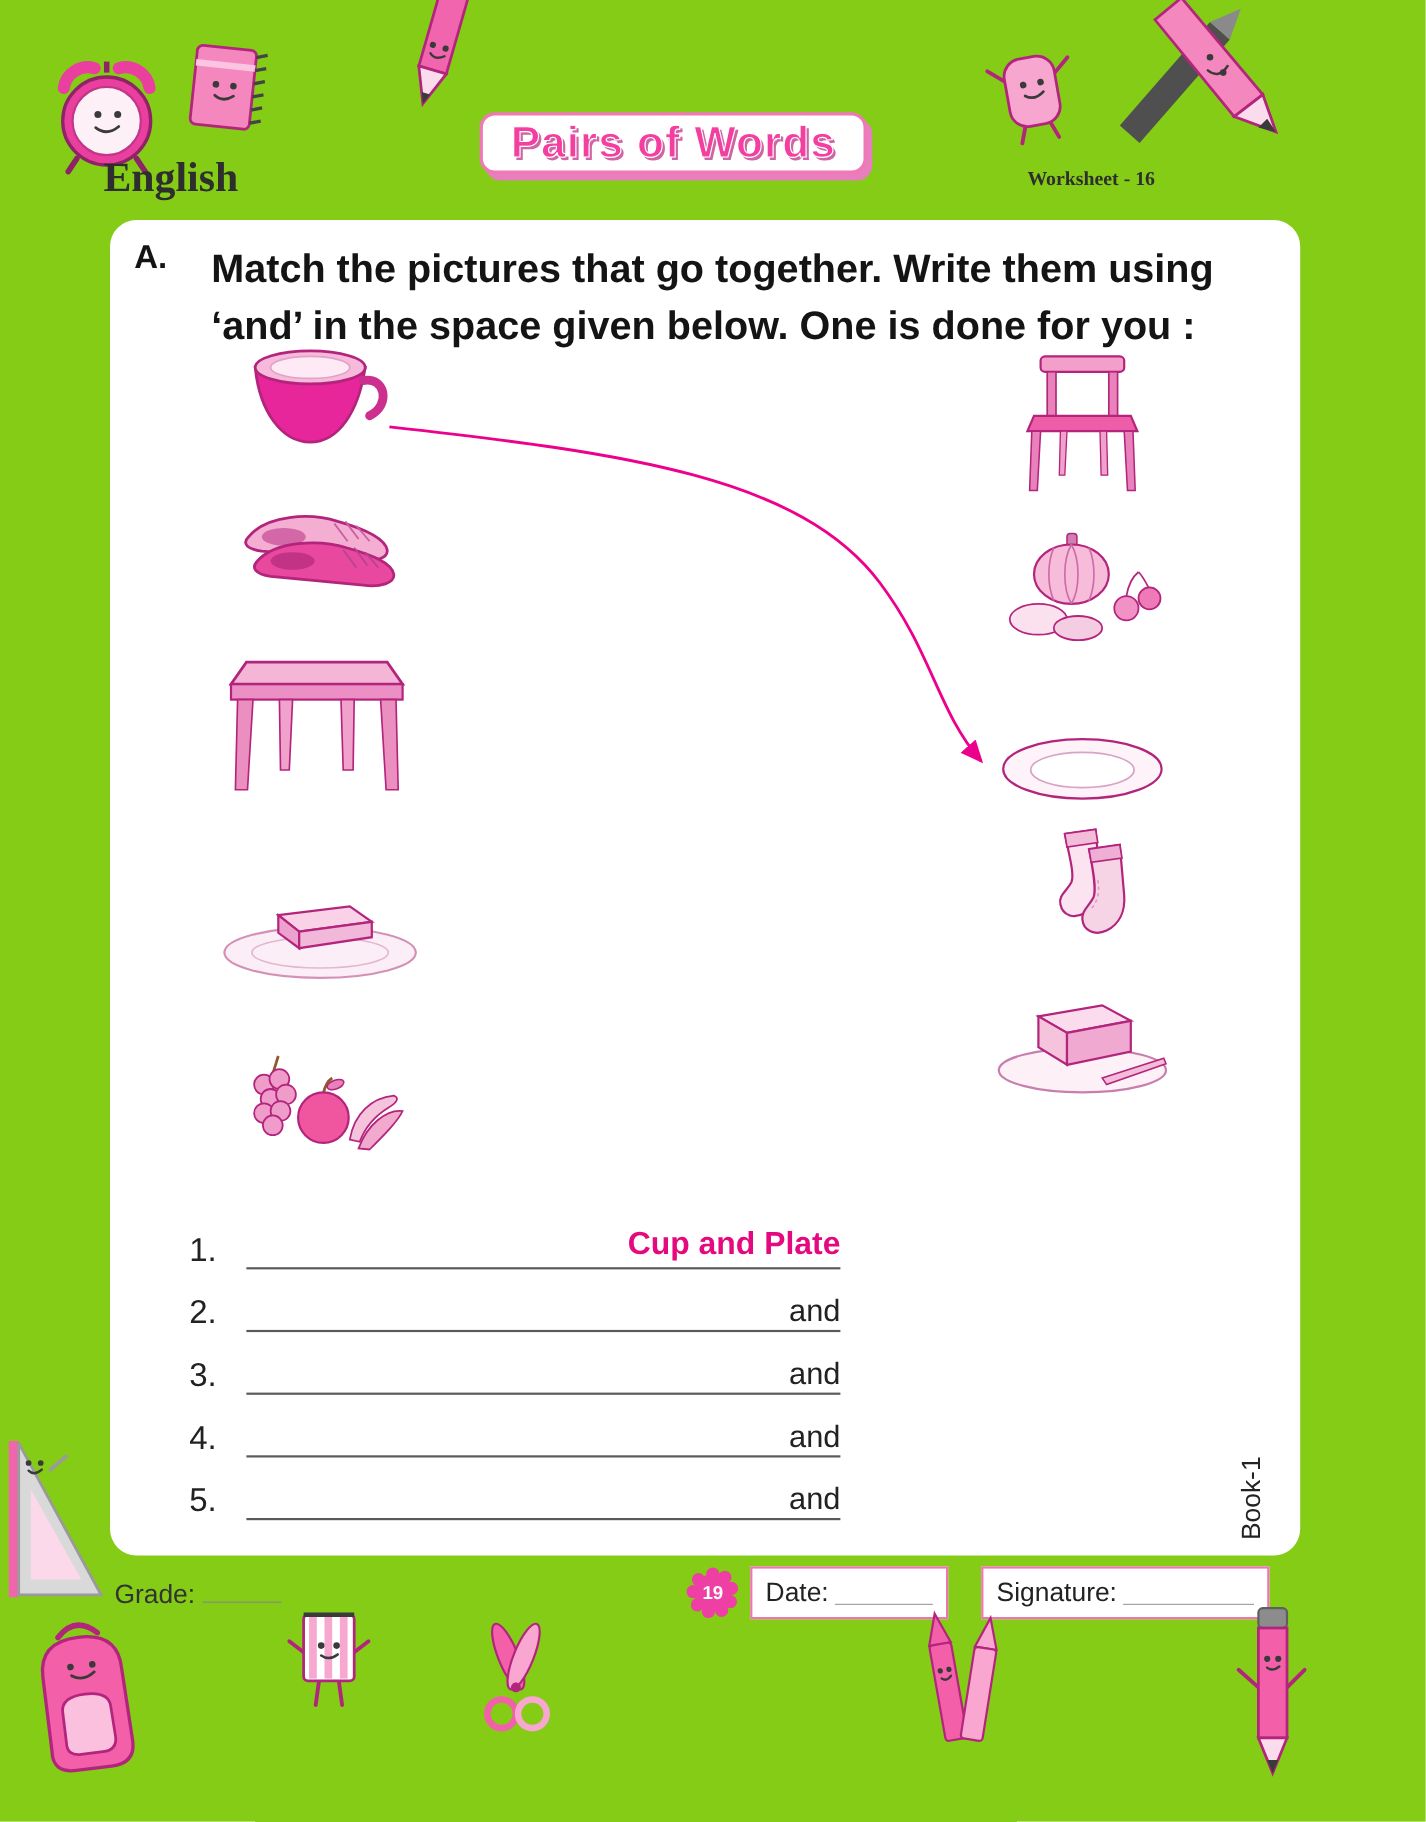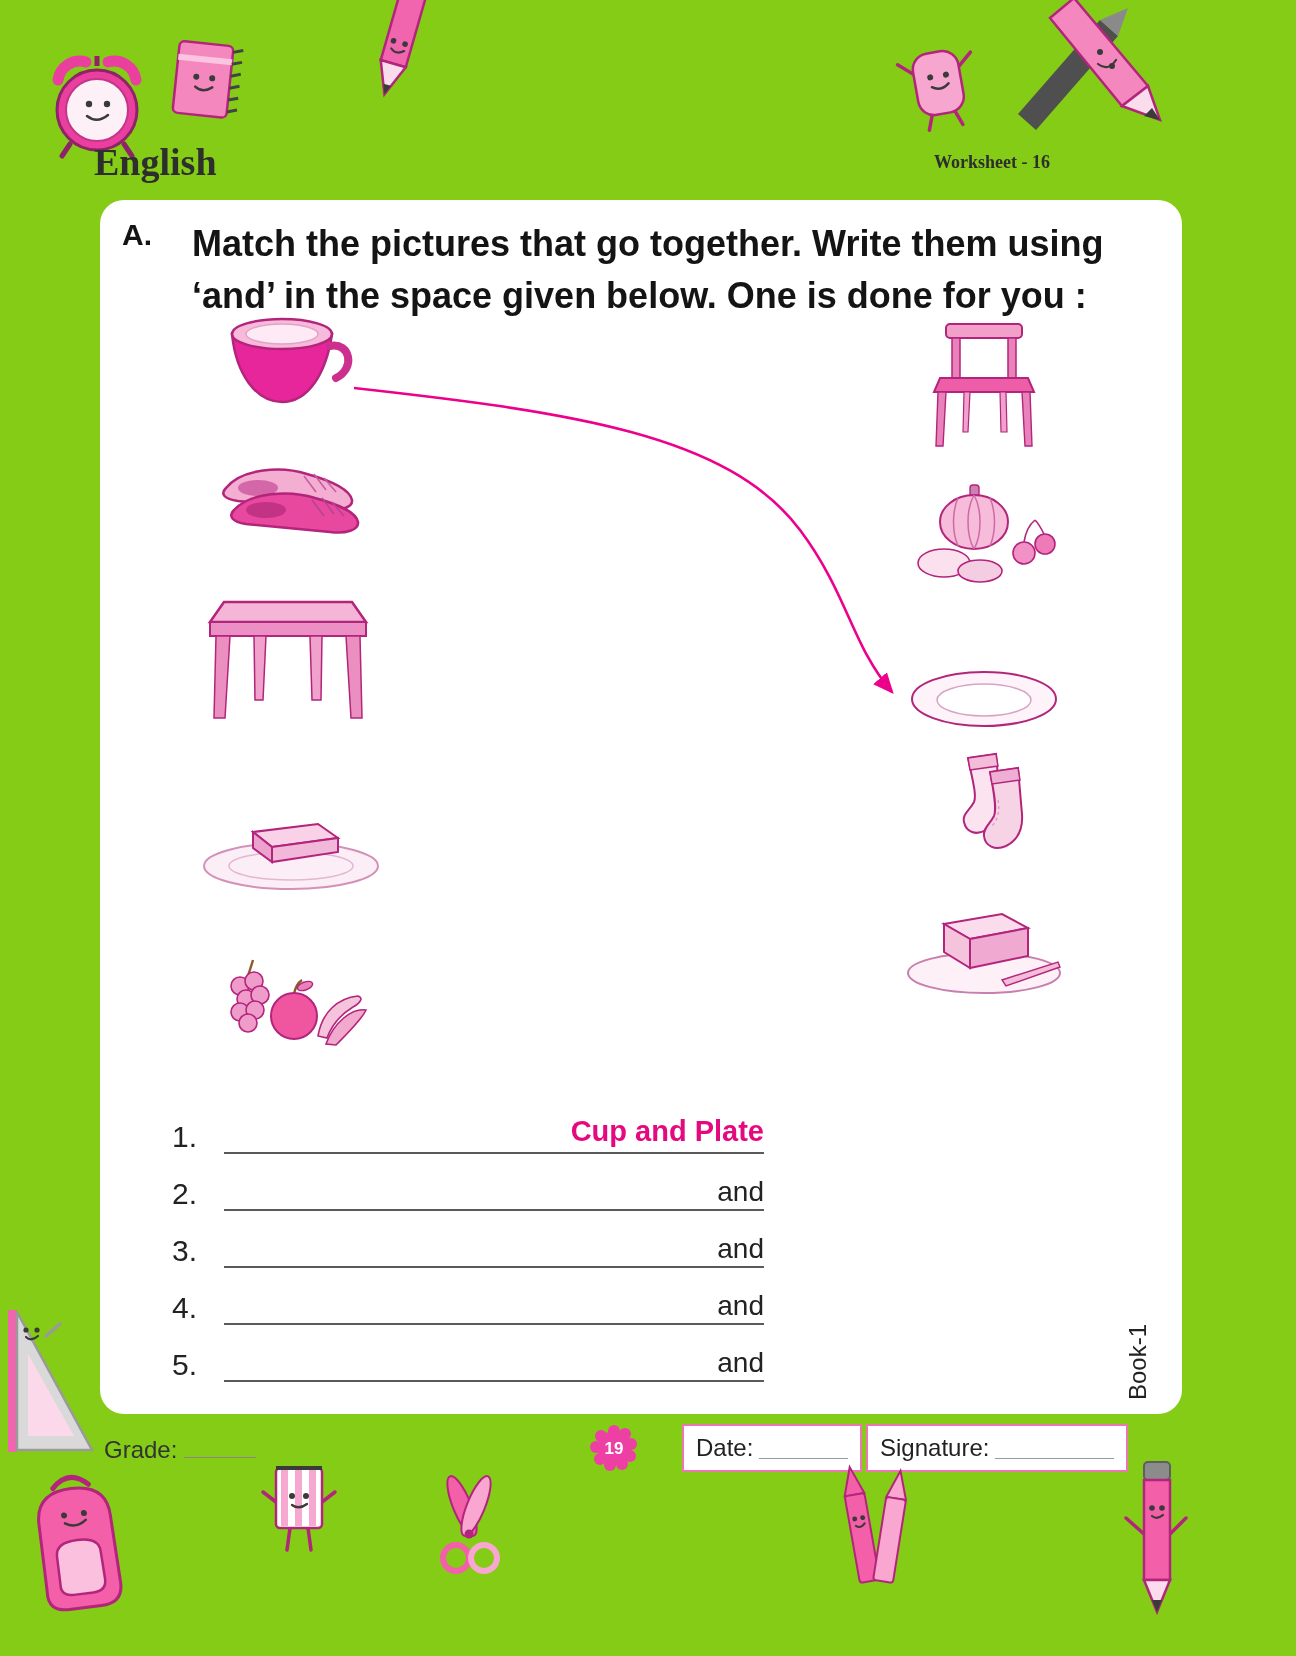--- a/index.html
+++ b/index.html
@@ -40,25 +40,25 @@
   .answer-row{display:flex;align-items:flex-end;height:38px;margin-bottom:19px}
   .num{font-size:30px;color:#222;flex:0 0 48px}
   .ans-line{position:relative;width:540px;height:38px;border-bottom:2px solid #5a5a5a;margin-left:4px}
   .ans-text{position:absolute;left:0;right:0;bottom:1px;text-align:right;font-size:28px;color:#222}
   .ans-text.example{color:#e5097f;font-weight:700;font-size:29px;bottom:4px}
 
   .book-label{position:absolute;left:1024px;top:1124px;writing-mode:vertical-rl;transform:rotate(180deg);font-size:24px;color:#222}
 
   .footer-grade{position:absolute;left:104px;top:1436px;font-size:24px;color:#333}
   .grade-line{display:inline-block;width:72px;border-bottom:1.6px solid #888;height:20px}
-  .page-badge{position:absolute;left:590px;top:1424px;width:48px;height:48px}
+  .page-badge{position:absolute;left:624px;top:1424px;width:48px;height:48px}
   .page-badge svg{width:100%;height:100%;display:block}
   .info-box{position:absolute;top:1424px;height:48px;background:#fff;border:2px solid #ef74b4;display:flex;align-items:center;padding:0 12px;font-size:24px;color:#222}
   .date-box{left:682px;width:180px}
-  .sig-box{left:866px;width:262px}
+  .sig-box{left:892px;width:262px}
   .box-line{display:inline-block;border-bottom:1.6px solid #999;height:22px;flex:1;margin-left:6px}
 
   .d-clock{left:42px;top:42px;width:110px;height:118px}
   .d-notebook-top{left:168px;top:34px;width:82px;height:92px}
   .d-pencil-top{left:352px;top:-6px;width:88px;height:120px}
   .d-eraser{left:896px;top:32px;width:86px;height:102px}
   .d-crossed{left:1008px;top:-4px;width:162px;height:150px}
   .d-ruler{left:2px;top:1306px;width:96px;height:150px}
   .d-backpack{left:18px;top:1462px;width:120px;height:165px}
   .d-notebook-char{left:258px;top:1452px;width:82px;height:115px}
@@ -141,20 +141,23 @@
       <path d="M66,2 L140,90 L114,110 L42,22 Z" fill="#f587bf" stroke="#b3257c" stroke-width="2.5"></path>
       <path d="M114,110 L140,90 L152,124 Z" fill="#fbdcec" stroke="#b3257c" stroke-width="2.5"></path>
       <path d="M144,112 L152,124 L136,120 Z" fill="#3a3a3a"></path>
       <circle cx="92" cy="56" r="3" fill="#3a3a3a"></circle>
         <circle cx="104" cy="70" r="3" fill="#3a3a3a"></circle>
       <path d="M90,68 Q100,76 108,64" stroke="#3a3a3a" stroke-width="2.2" fill="none" stroke-linecap="round"></path>
     </svg>
   </div>
 
   <div class="subject">English</div>
+  <div class="title-banner">
+    <span class="title-text">Pairs of Words</span>
+  </div>
   <div class="worksheet-label">Worksheet - 16</div>
 
   <div class="card">
 
     <div class="instruction">
       <span class="q-label">A.</span>
       <span class="q-text">Match the pictures that go together. Write them using ‘and’ in the space given below. One is done for you :</span>
     </div>
 
     <svg class="arrow-overlay" viewBox="0 0 1082 1214">

